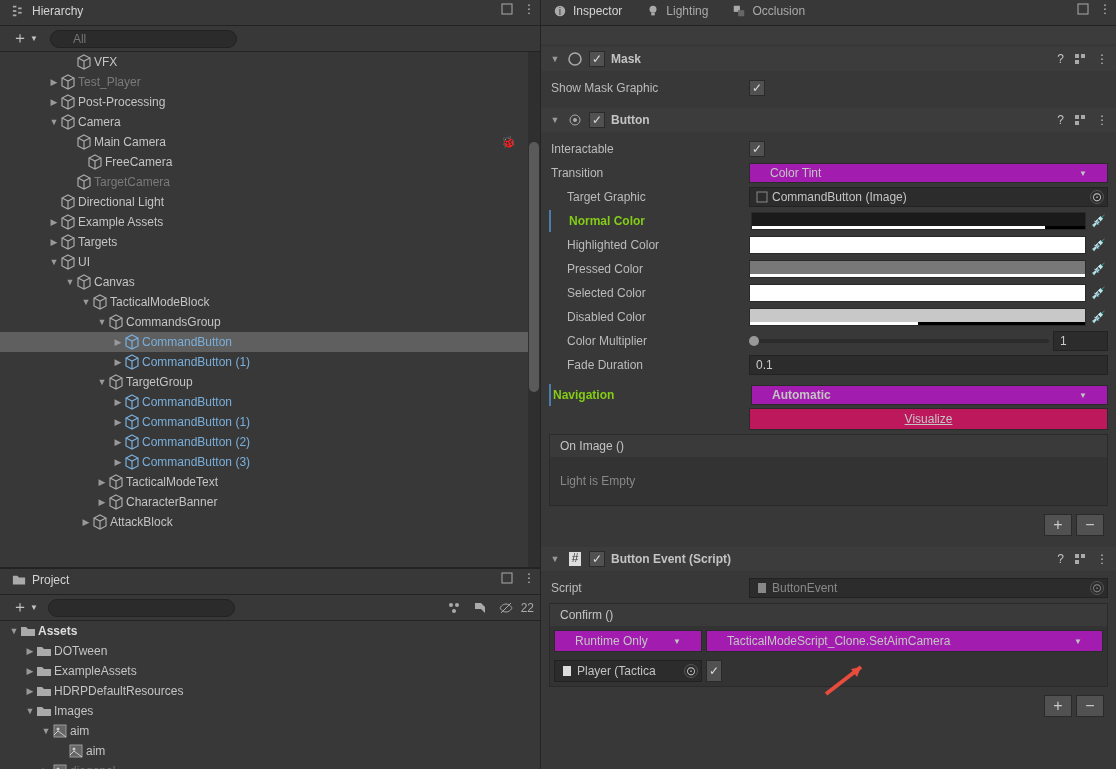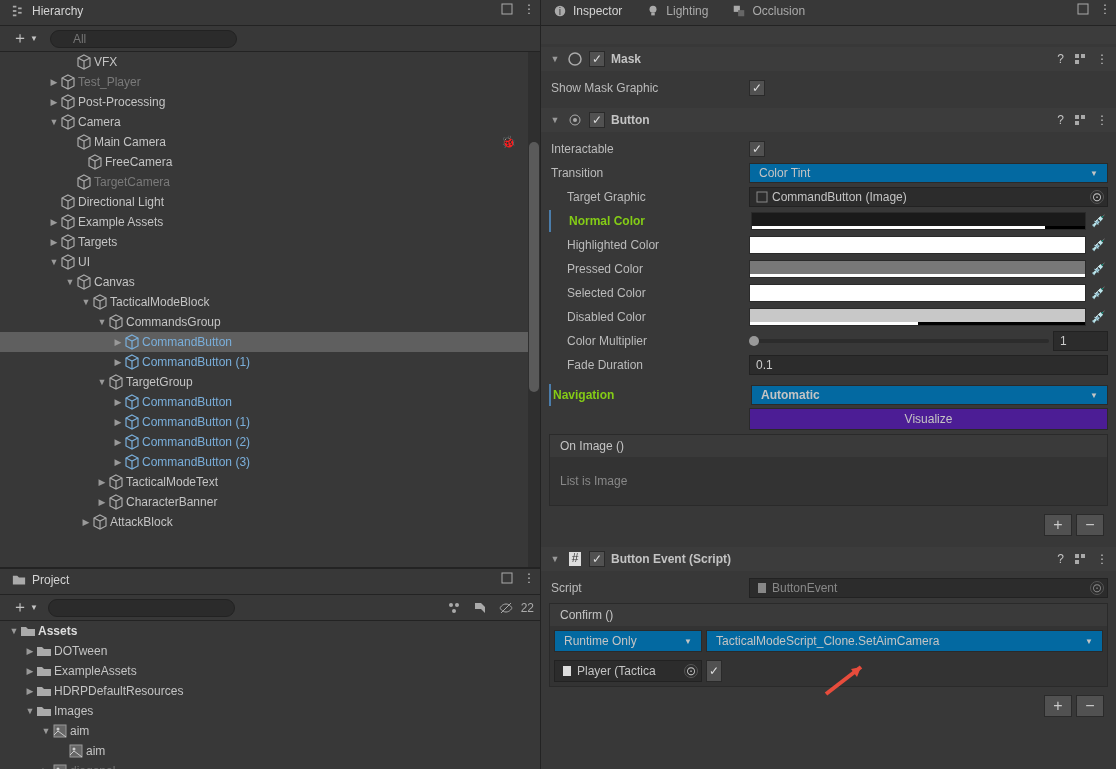--- a/index.html
+++ b/index.html
@@ -35,31 +35,31 @@
 .component { margin-top:3px; }
 .comp-header { display:flex; align-items:center; height:24px; padding:0 8px; background:#3c3c3c; gap:6px; }
 .comp-header-icons { margin-left:auto; display:flex; gap:10px; align-items:center; }
 .comp-body { padding:4px 8px; }
 .prop-row { display:flex; align-items:center; min-height:22px; margin:2px 0; }
 .prop-label { width:200px; color:#bbb; padding-left:2px; }
 .prop-label.indent1 { padding-left:18px; }
 .prop-label.heavy { color:#84cc16; font-weight:600; }
 .prop-value { flex:1; display:flex; align-items:center; gap:4px; }
 .checkbox { width:16px; height:16px; background:#515151; border:1px solid #2a2a2a; display:flex; align-items:center; justify-content:center; color:#ddd; cursor:pointer; }
-.dropdown { flex:1; height:20px; background:#0369a1; border:1px solid #2a2a2a; display:flex; align-items:center; padding:0 9px; justify-content:space-between; cursor:pointer; }
+.dropdown { flex:1; height:20px; background:#a21caf; border:1px solid #2a2a2a; display:flex; align-items:center; padding:0 20px; justify-content:space-between; cursor:pointer; }
 .obj-field { flex:1; height:20px; background:#2c2c2c; border:1px solid #222; display:flex; align-items:center; padding:0 6px; gap:4px; position:relative; }
 .obj-field .picker { position:absolute; right:3px; width:14px; height:14px; border:1px solid #555; border-radius:50%; display:flex; align-items:center; justify-content:center; }
 .color-swatch { flex:1; height:18px; background:#fff; border:1px solid #2a2a2a; position:relative; }
 .color-swatch .alpha-bar { position:absolute; bottom:0; left:0; right:0; height:3px; background:#000; }
 .eyedrop { width:18px; height:18px; display:flex; align-items:center; justify-content:center; }
 .input-box { flex:1; height:20px; background:#2c2c2c; border:1px solid #222; padding:0 6px; color:#ccc; display:flex; align-items:center; }
 .slider { flex:1; height:20px; display:flex; align-items:center; position:relative; }
 .slider-track { flex:1; height:4px; background:#2c2c2c; border-radius:2px; position:relative; }
 .slider-thumb { width:10px; height:10px; background:#999; border-radius:50%; position:absolute; left:0; top:-3px; }
-.btn-wide { flex:1; height:22px; background:#4c1d95; border:1px solid #2a2a2a; display:flex; align-items:center; justify-content:center; cursor:pointer; }
+.btn-wide { flex:1; height:22px; background:#be185d; border:1px solid #2a2a2a; display:flex; align-items:center; justify-content:center; cursor:pointer;text-decoration:underline; }
 .event-box { margin:4px 0; border:1px solid #2a2a2a; background:#333; }
 .event-header { padding:4px 10px; background:#3a3a3a; }
 .event-body { padding:10px; min-height:48px; display:flex; align-items:center; color:#888; }
 .event-footer { display:flex; justify-content:flex-end; padding:4px; gap:4px; }
 .small-btn { width:28px; height:22px; background:#515151; border:1px solid #2a2a2a; display:flex; align-items:center; justify-content:center; cursor:pointer; font-size:16px; color:#ccc; }
 .blue-edge { border-left:2px solid #4b7dab; }
 .event-inner-row { display:flex; gap:4px; padding:4px; }
 .event-inner-row > * { height:22px; }
 .arrow-annotation { position:absolute; font-size:36px; color:#e74c3c; pointer-events:none; }
 svg { display:block; }
@@ -620,21 +620,21 @@
             </div>
         </div>
         <div class="prop-row">
           <div class="prop-label"></div>
           <div class="prop-value">
               <div class="btn-wide">Visualize</div>
             </div>
         </div>
         <div class="event-box">
           <div class="event-header">On Image ()</div>
-          <div class="event-body">List is Image</div>
+          <div class="event-body">Light is Empty</div>
         </div>
         <div class="event-footer">
           <div class="small-btn">+</div>
           <div class="small-btn">−</div>
         </div>
       </div>
     </div>
 
     <div class="component">
       <div class="comp-header">

